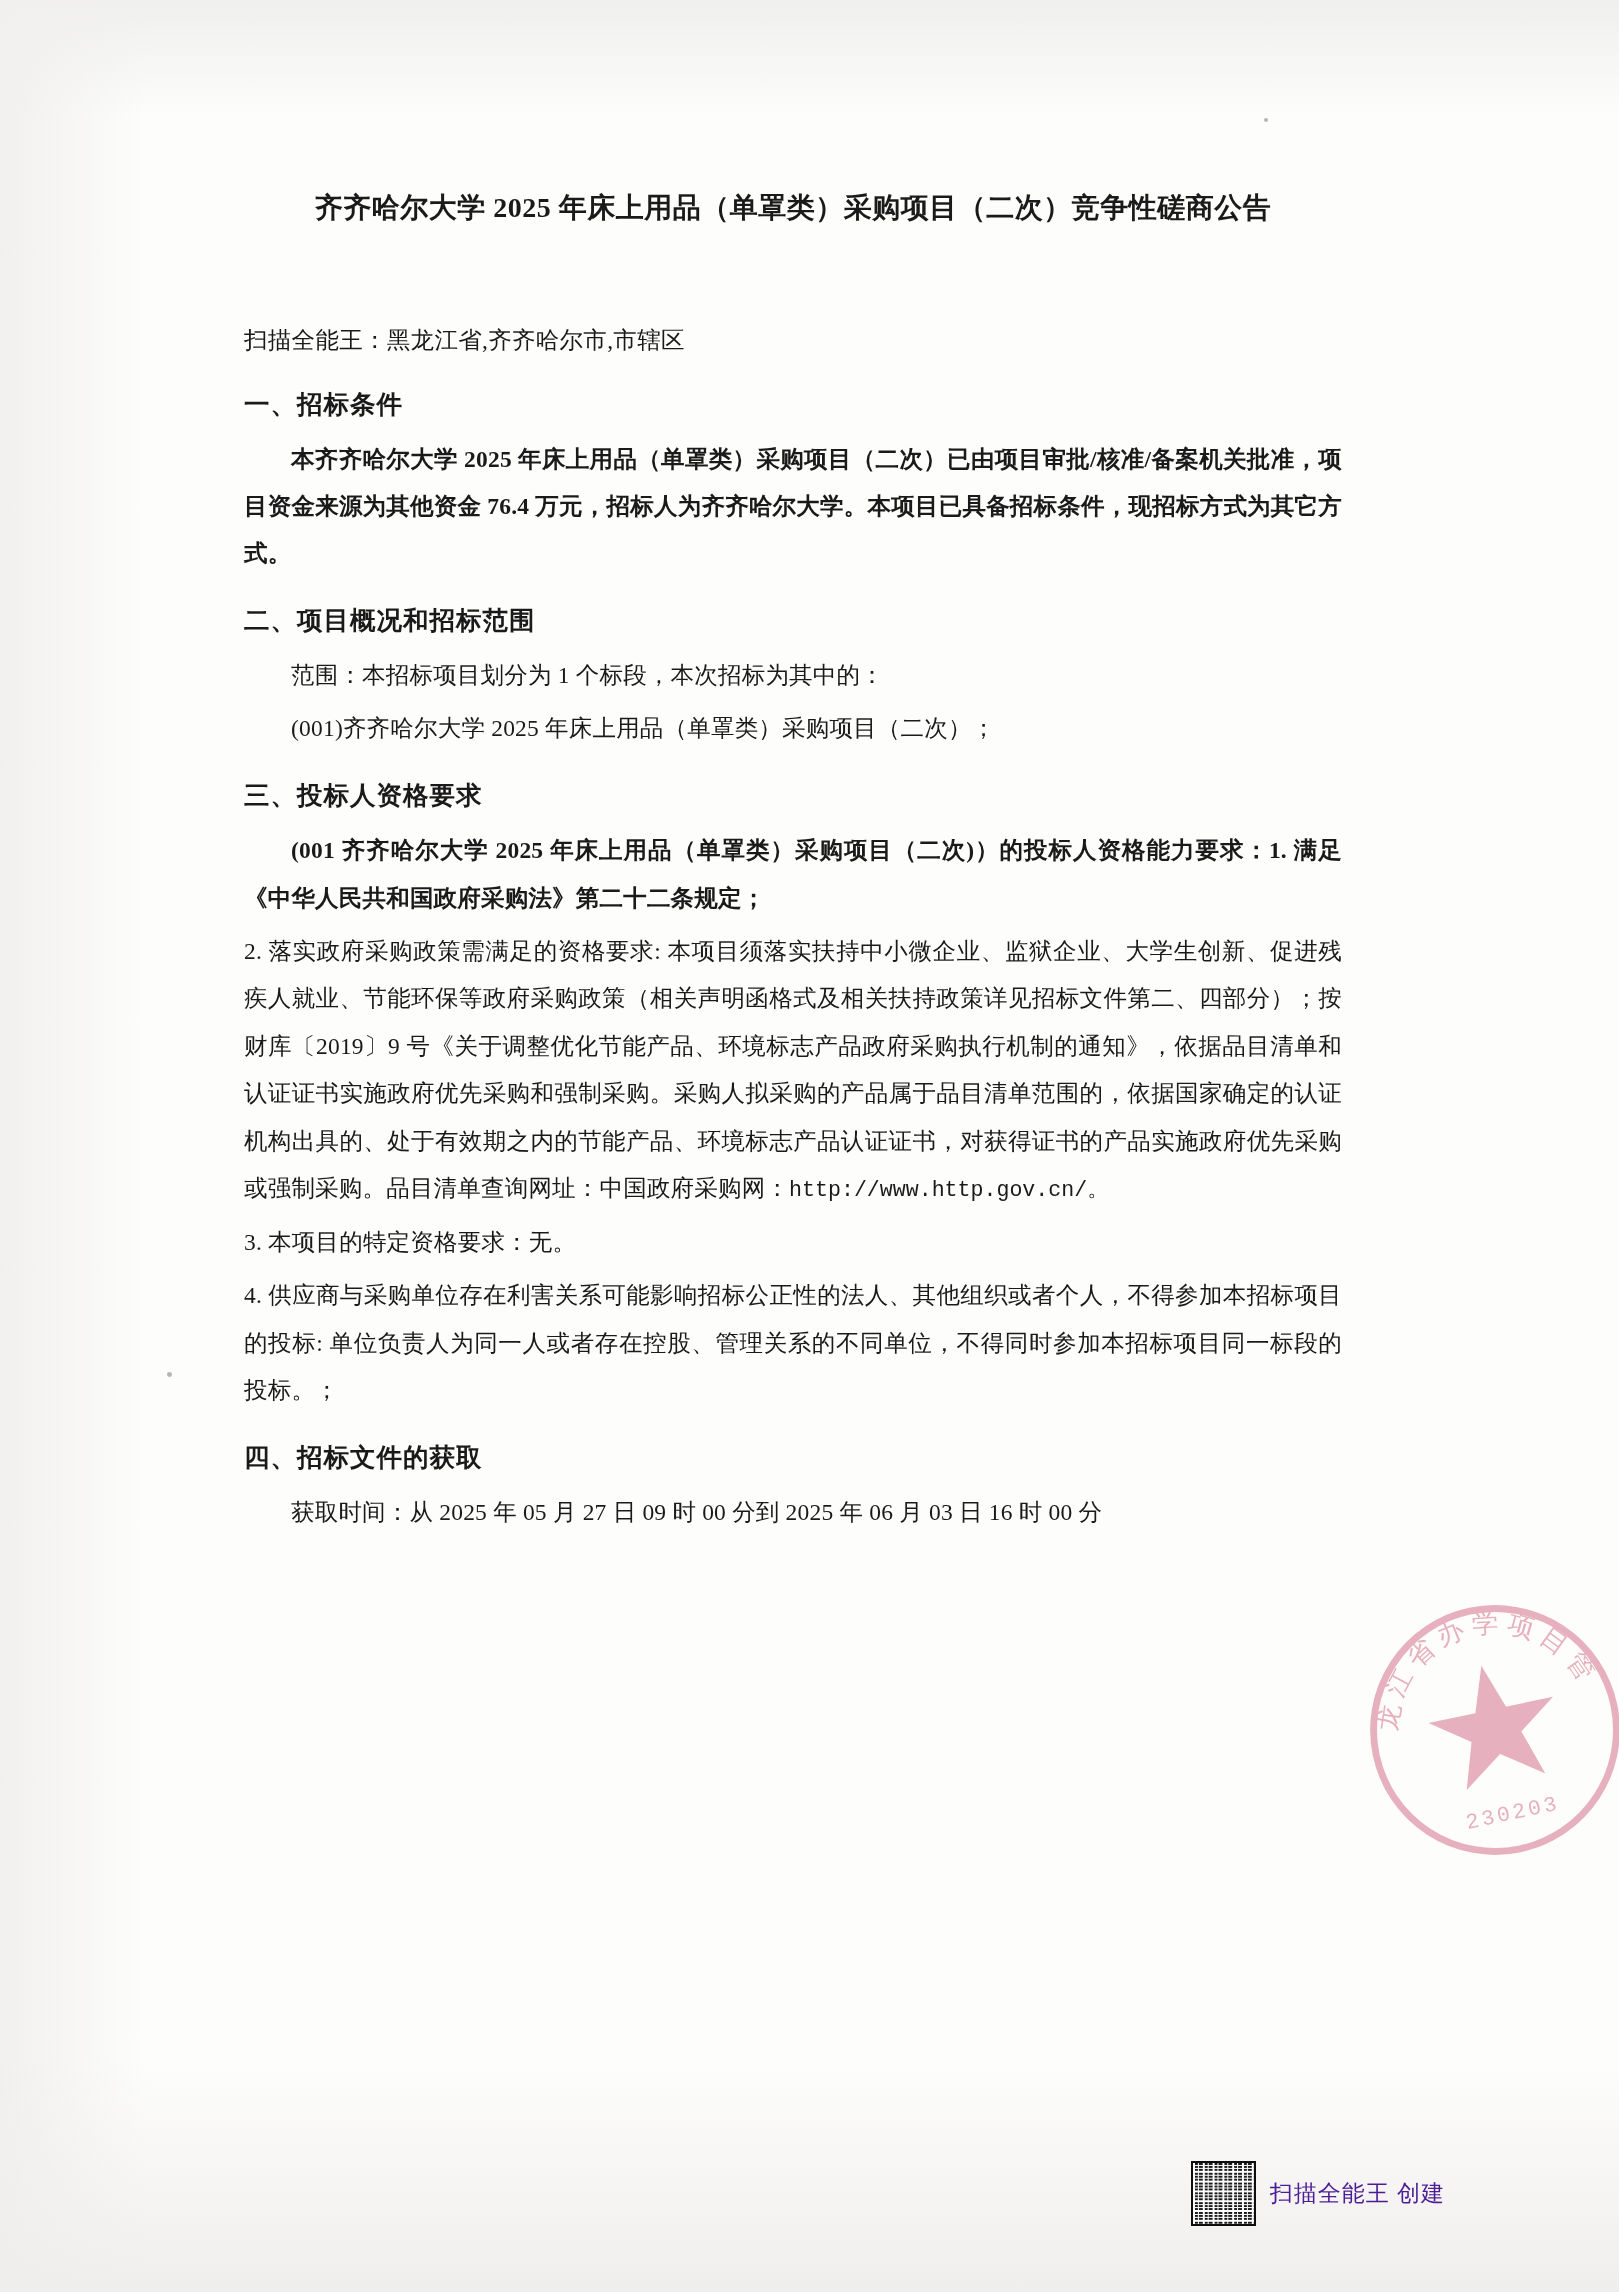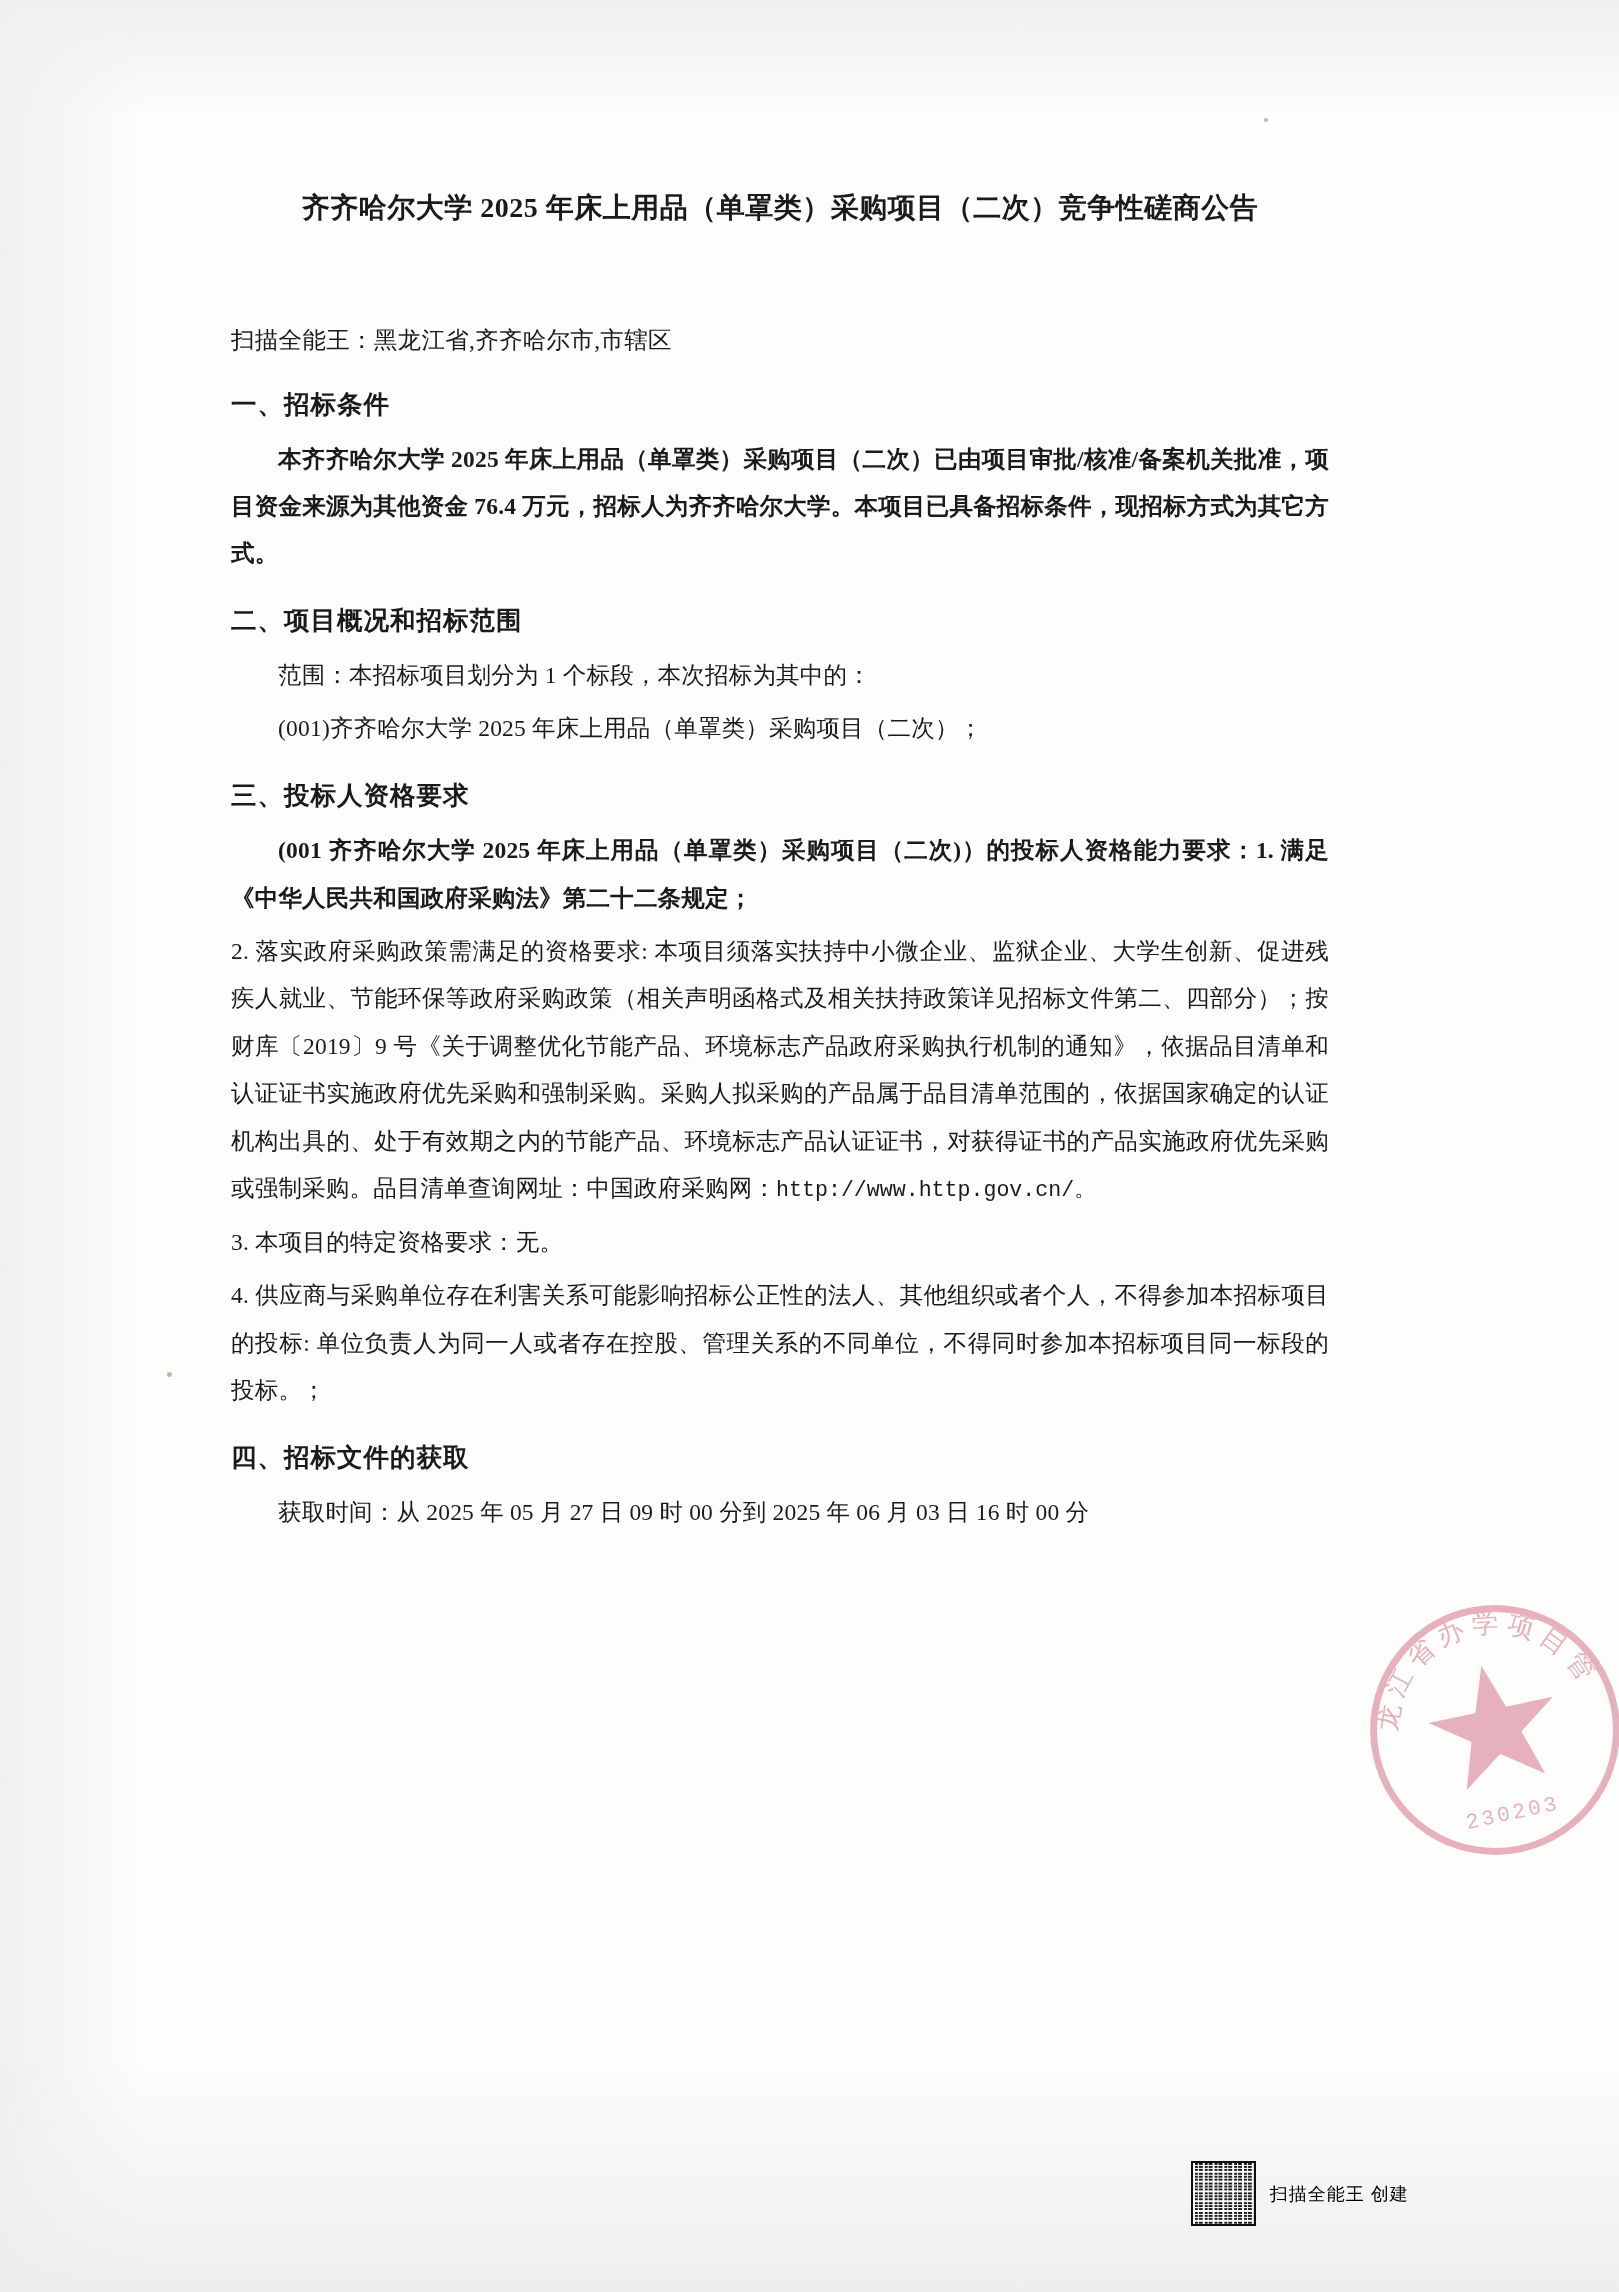--- a/index.html
+++ b/index.html
@@ -34,21 +34,21 @@
     pointer-events: none;
   }
   .scan-shade-bottom {
     position: absolute;
     left: 0; bottom: 0; width: 100%; height: 235px;
     background: linear-gradient(to top, #f0eeec 0%, rgba(253,253,252,0) 100%);
     pointer-events: none;
   }
   .content {
     position: absolute;
-    left: 231px;
+    left: 244px;
     top: 186px;
     width: 1098px;
   }
   .doc-title {
     text-align: center;
     font-size: 28px;
     font-weight: 700;
     line-height: 1.55;
     letter-spacing: 0.5px;
     font-family: "Liberation Serif", serif;
@@ -120,22 +120,22 @@
     width: 61px;
     height: 61px;
     background-color: #1a1a1a;
     background-image:
       linear-gradient(90deg, #fff 25%, transparent 25%, transparent 50%, #fff 50%, #fff 62%, transparent 62%),
       linear-gradient(0deg, #fff 18%, transparent 18%, transparent 38%, #fff 38%, #fff 52%, transparent 52%, transparent 72%, #fff 72%, #fff 82%, transparent 82%);
     background-size: 9.8px 9.8px, 9.8px 9.8px;
     border: 2.9px solid #0d0d0d;
   }
   .footer-text {
-    font-size: 18px;
-    color: #000000;
+    font-size: 23px;
+    color: #4c1d95;
     font-family: "Liberation Sans", sans-serif;
     letter-spacing: 1px;
   }
   .speck {
     position: absolute;
     background: #b9b4ae;
     border-radius: 50%;
   }
 </style>
 </head>

